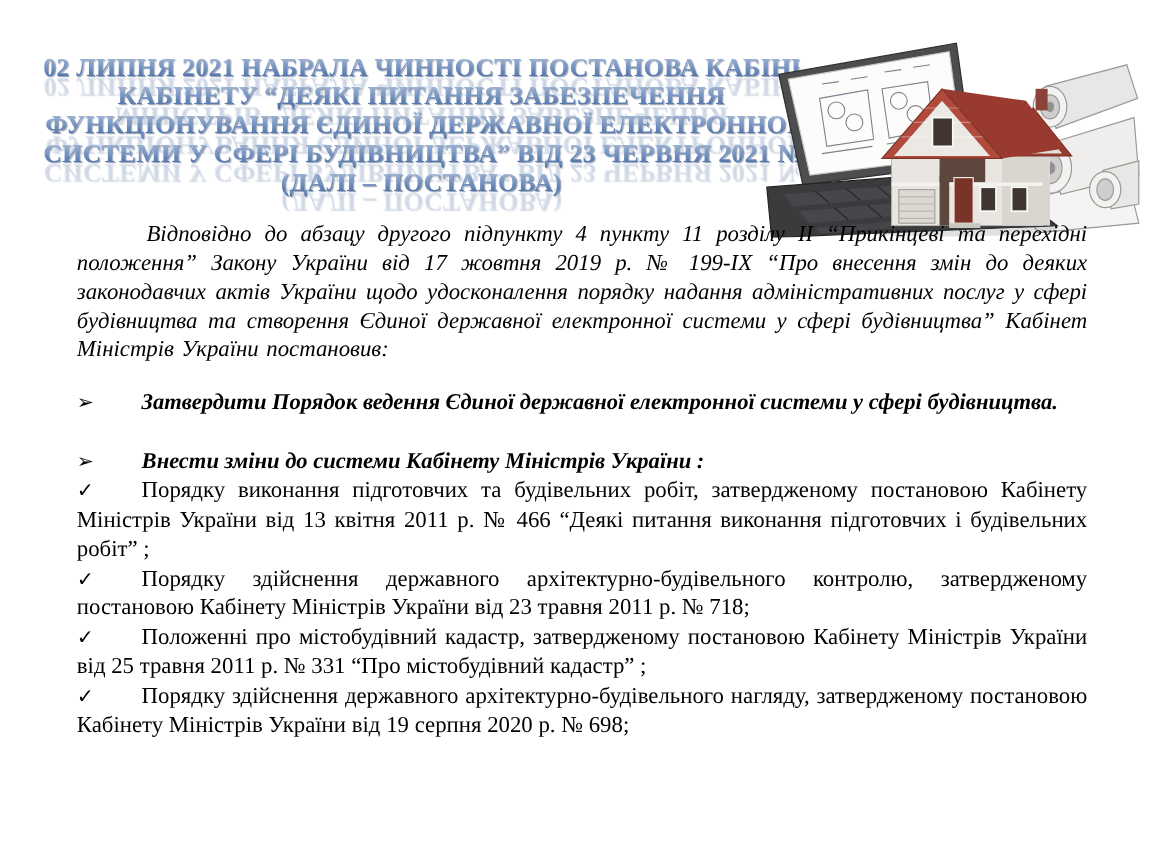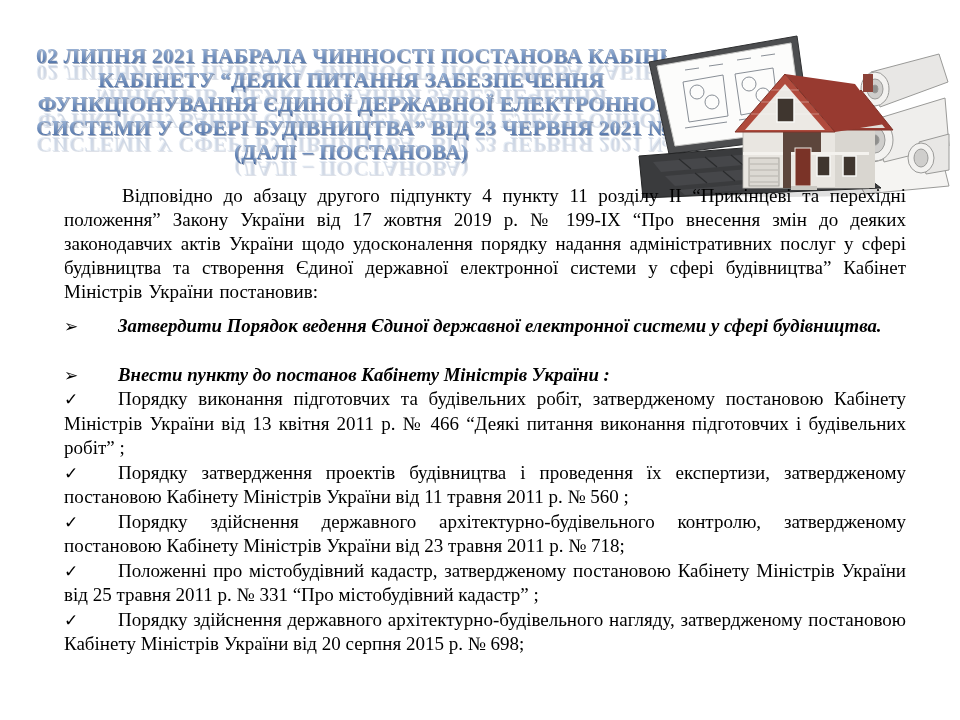--- a/index.html
+++ b/index.html
@@ -53,21 +53,22 @@
   
   .content {
     position: absolute;
     left: 64px; top: 184px;
     width: 842px; height: 526px;
     color: #000;
     font-size: 19px;
     overflow: hidden;
   }
   .intro {
-    margin: 0 0 10px 0;
+    margin: 0 0 20px 0;
+    font-style: italic;
     line-height: 24px;
     text-align: justify;
     text-indent: 58px;
     word-spacing: 1.5px;
   }
   .li {
     margin: 0;
     line-height: 24.5px;
     text-align: justify;
   }
@@ -203,33 +204,30 @@
 
   <div class="content">
 
     <p class="intro">Відповідно до абзацу другого підпункту 4 пункту 11 розділу ІІ “Прикінцеві та перехідні положення” Закону України від 17 жовтня 2019 р. № 199-ІХ “Про внесення змін до деяких законодавчих актів України щодо удосконалення порядку надання адміністративних послуг у сфері будівництва та створення Єдиної державної електронної системи у сфері будівництва” Кабінет Міністрів України постановив:</p>
 
     <p class="li decree-item">
       <span class="marker">➢</span><span>Затвердити Порядок ведення Єдиної державної електронної системи у сфері будівництва.</span>
     </p>
 
     <p class="li amendments-header">
-      <span class="marker">➢</span><span>Внести пункту до постанов Кабінету Міністрів України :</span>
+      <span class="marker">➢</span><span>Внести зміни до системи Кабінету Міністрів України :</span>
     </p>
 
     <p class="li check-item">
       <span class="marker">✓</span><span>Порядку виконання підготовчих та будівельних робіт, затвердженому постановою Кабінету Міністрів України від 13 квітня 2011 р. № 466 “Деякі питання виконання підготовчих і будівельних робіт” ;</span>
     </p>
     <p class="li check-item">
-      <span class="marker">✓</span><span>Порядку затвердження проектів будівництва і проведення їх експертизи, затвердженому постановою Кабінету Міністрів України від 11 травня 2011 р. № 560 ;</span>
-    </p>
-    <p class="li check-item">
       <span class="marker">✓</span><span>Порядку здійснення державного архітектурно-будівельного контролю, затвердженому постановою Кабінету Міністрів України від 23 травня 2011 р. № 718;</span>
     </p>
     <p class="li check-item">
       <span class="marker">✓</span><span>Положенні про містобудівний кадастр, затвердженому постановою Кабінету Міністрів України від 25 травня 2011 р. № 331 “Про містобудівний кадастр” ;</span>
     </p>
     <p class="li check-item">
-      <span class="marker">✓</span><span>Порядку здійснення державного архітектурно-будівельного нагляду, затвердженому постановою Кабінету Міністрів України від 20 серпня 2015 р. № 698;</span>
+      <span class="marker">✓</span><span>Порядку здійснення державного архітектурно-будівельного нагляду, затвердженому постановою Кабінету Міністрів України від 19 серпня 2020 р. № 698;</span>
     </p>
 
   </div>
 </div>
 
 </body></html>

